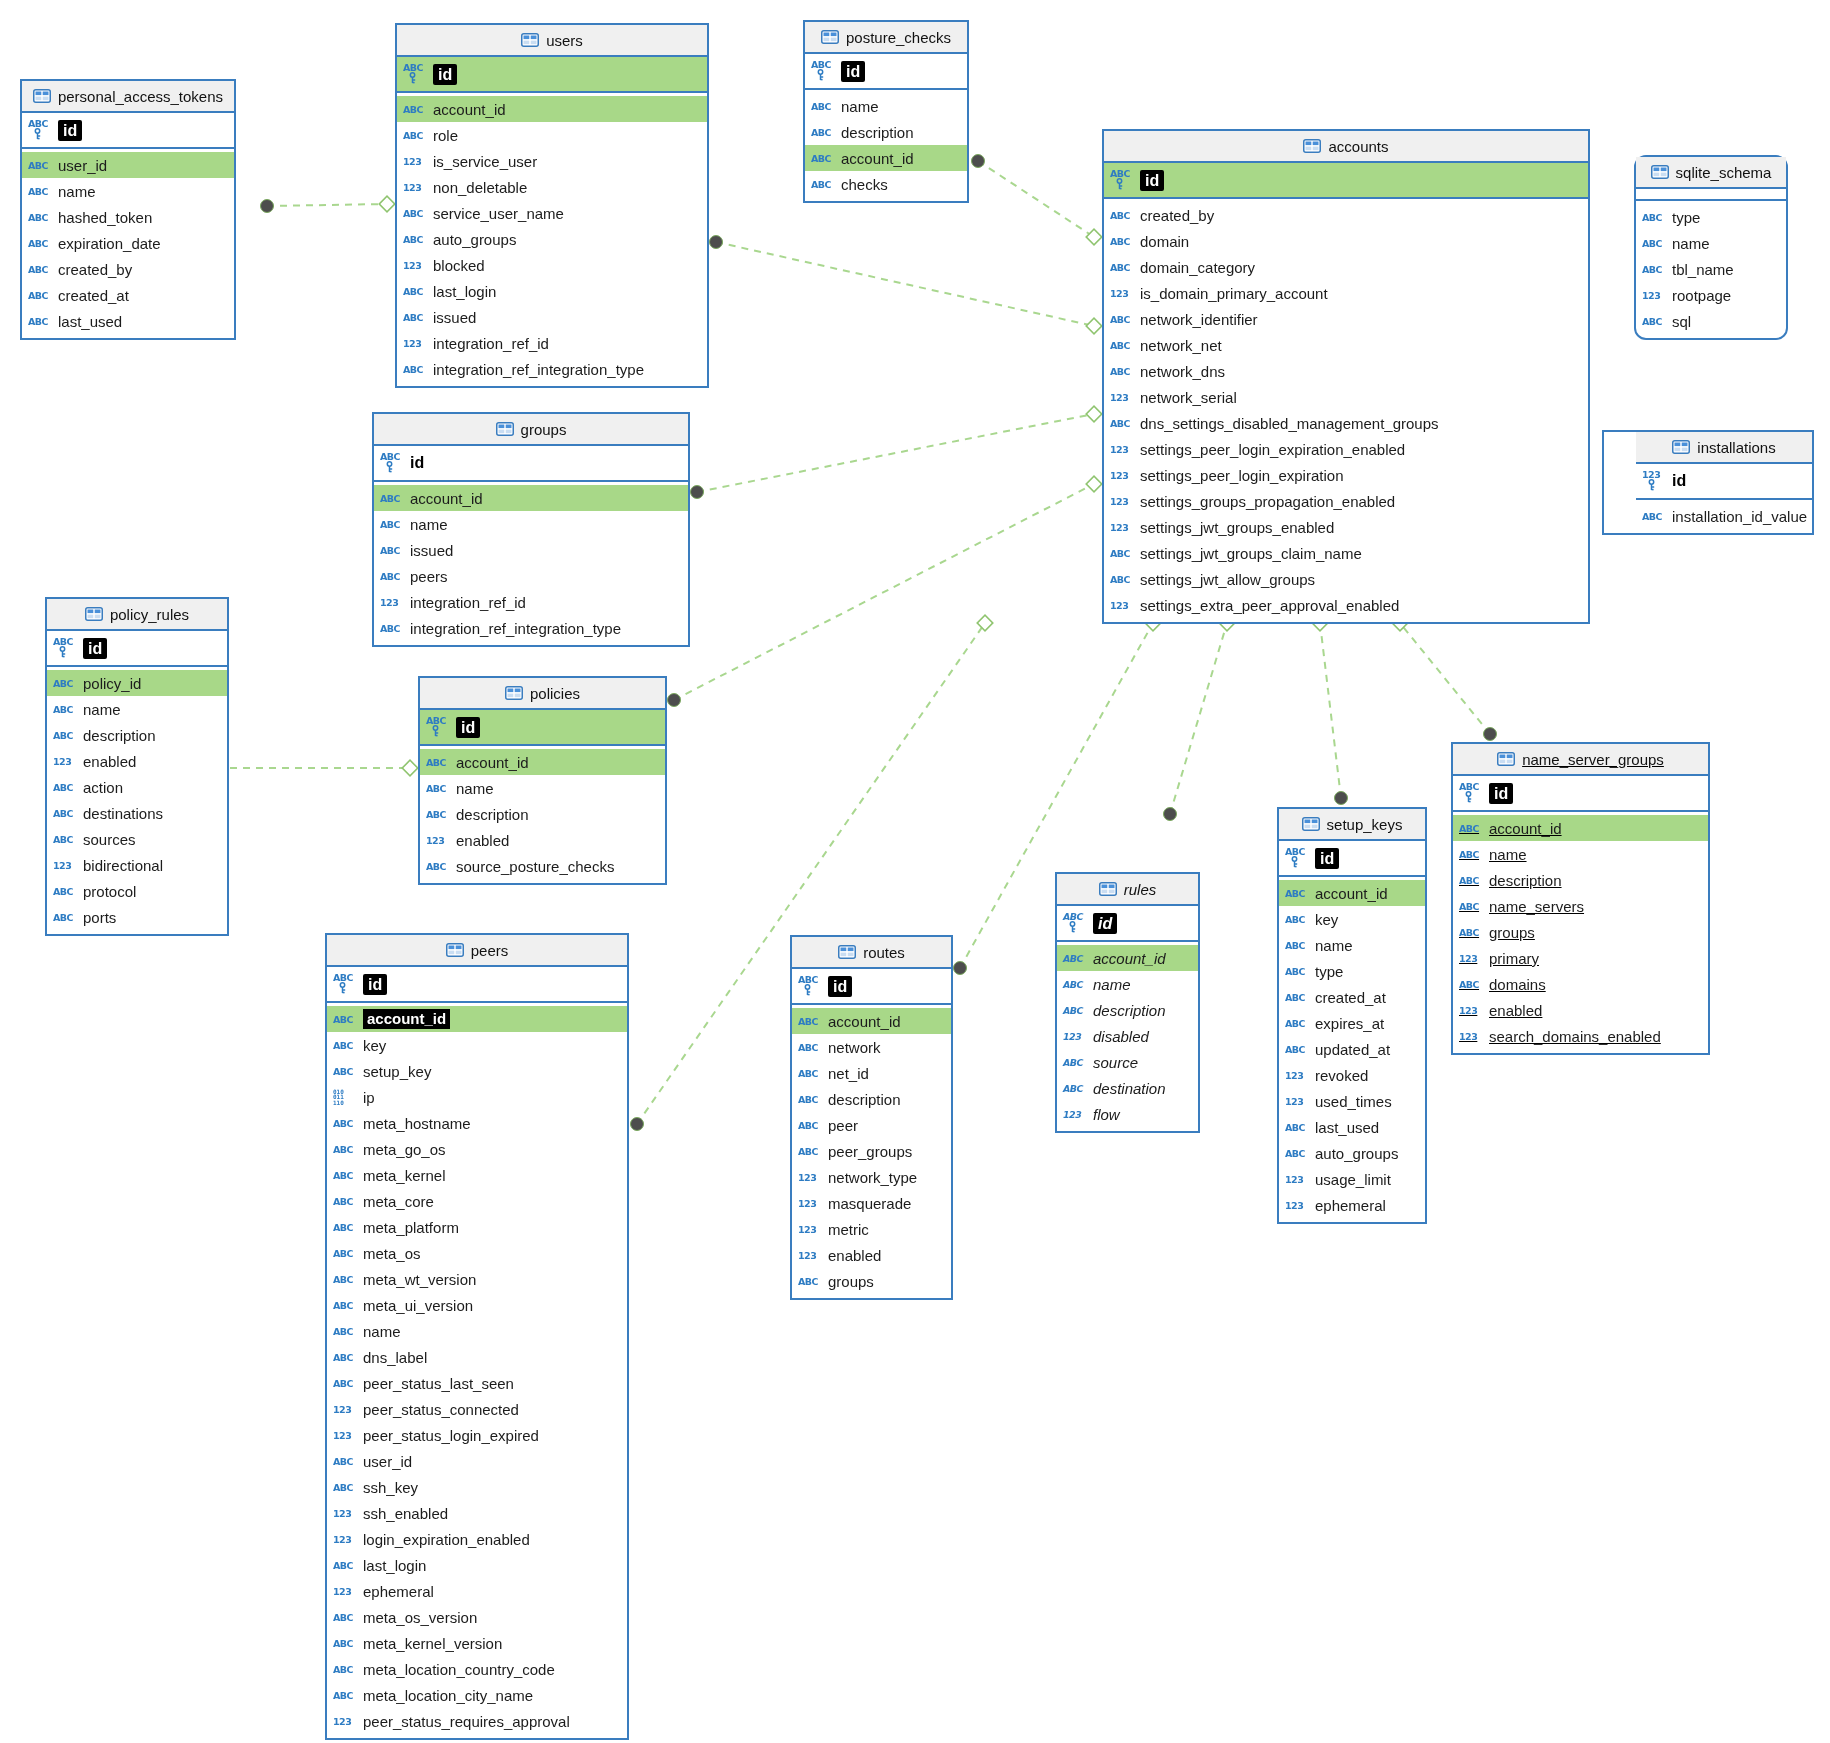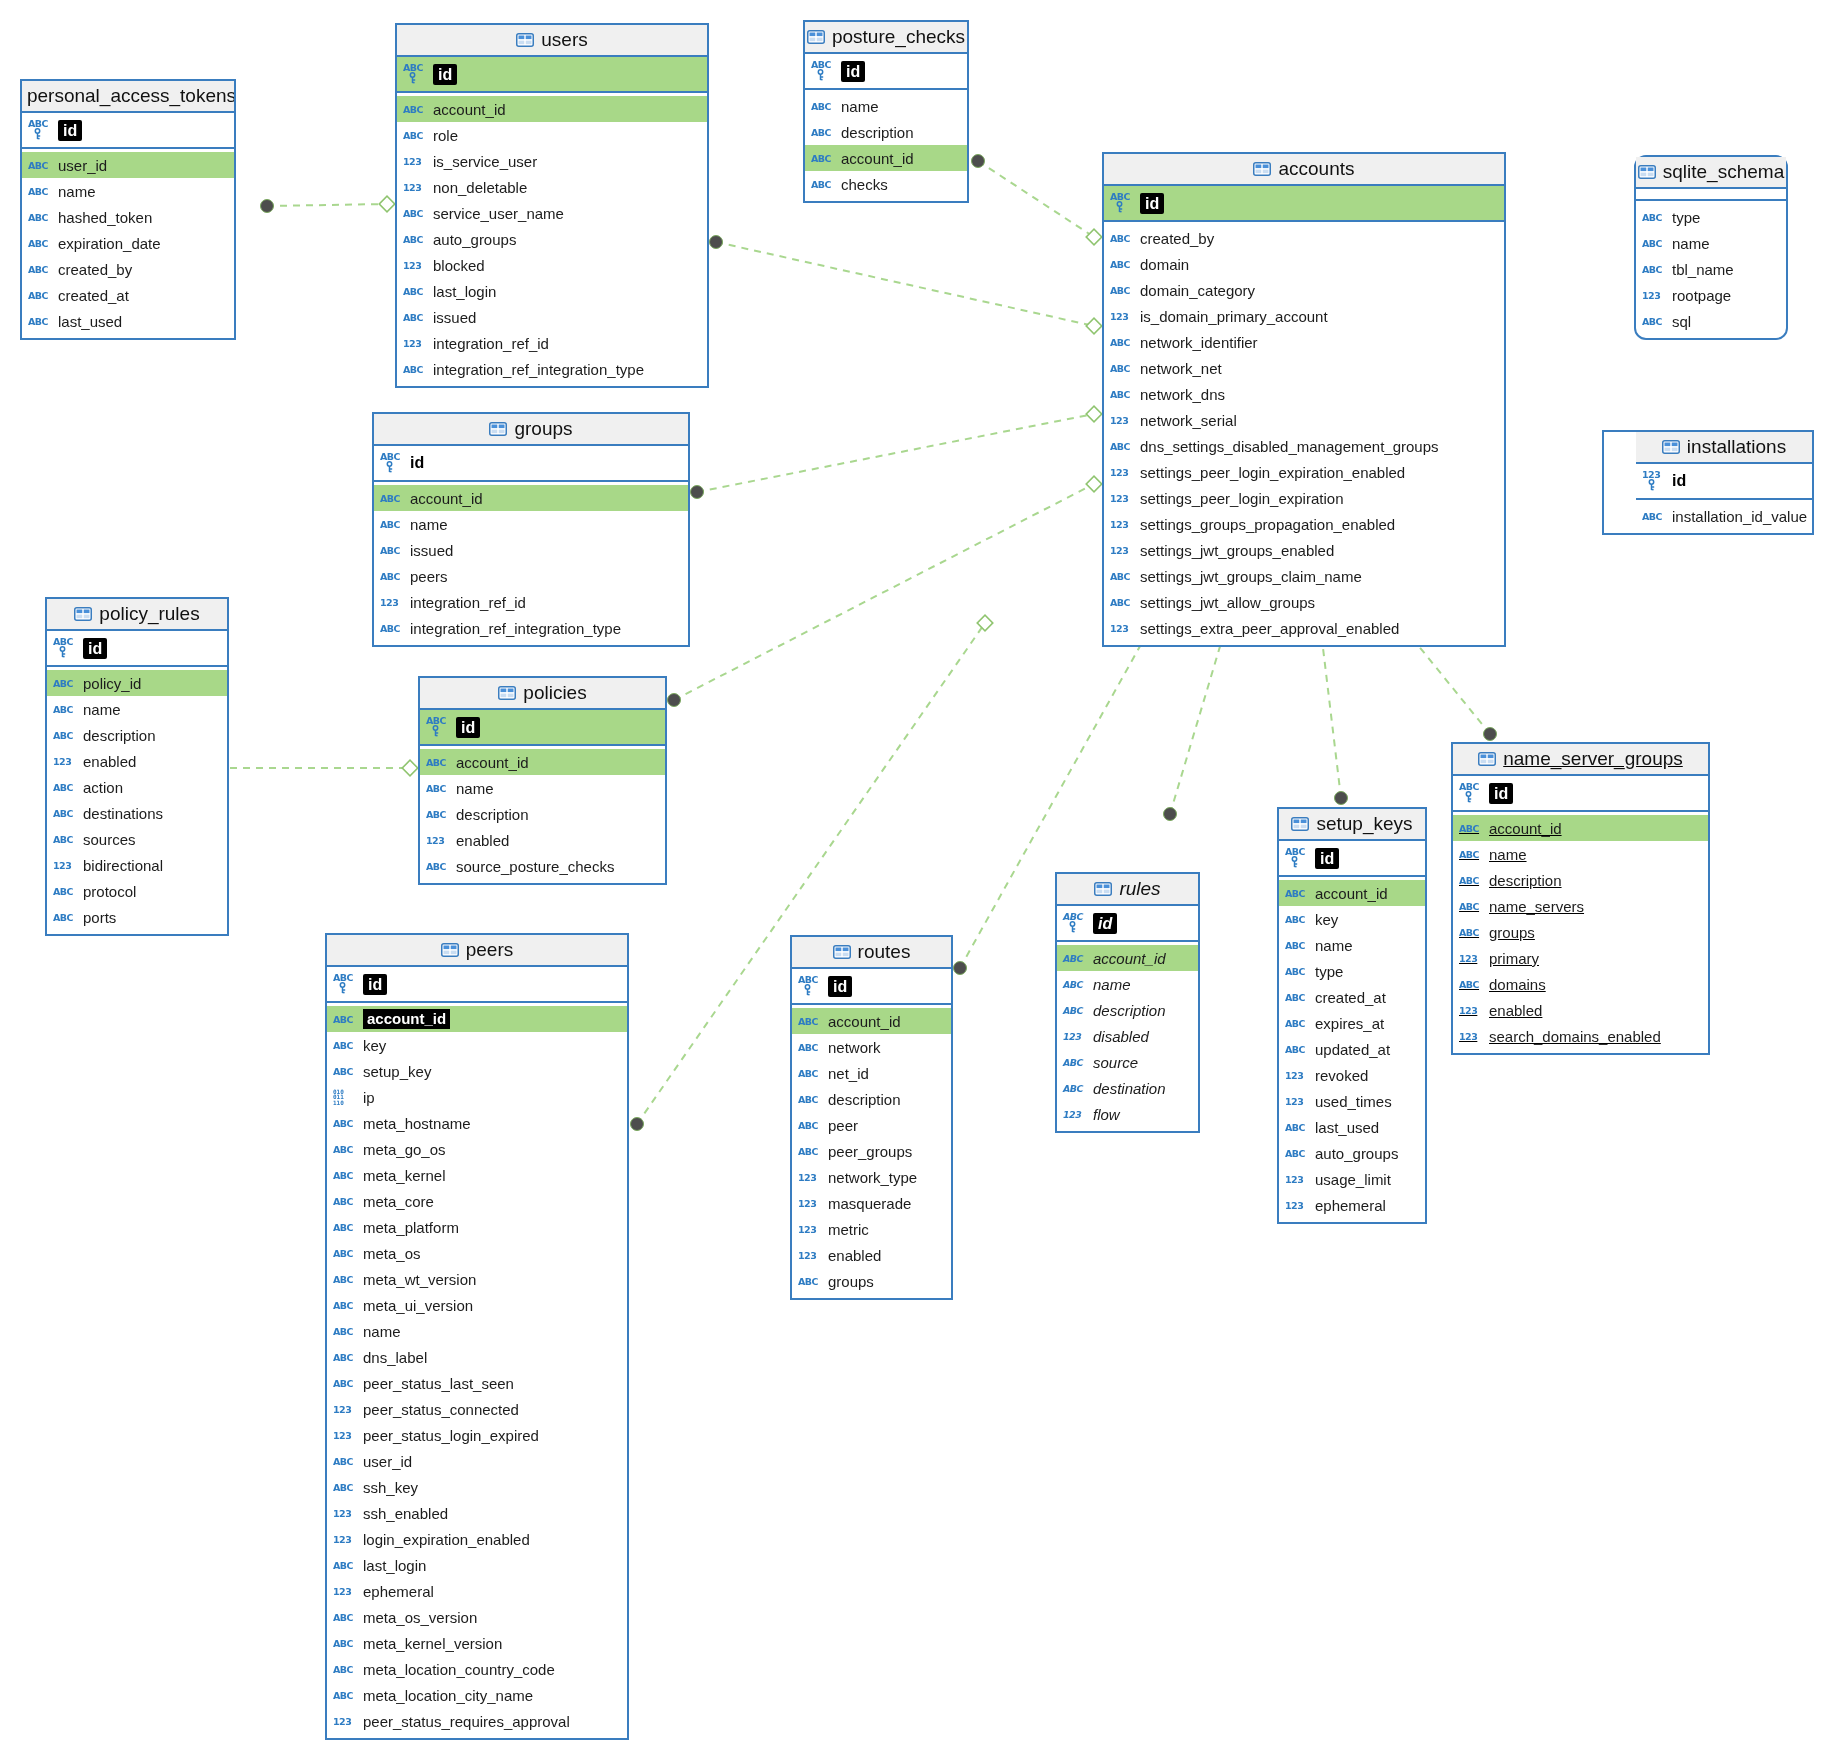--- a/index.html
+++ b/index.html
@@ -4,21 +4,21 @@
 <style>
   html,body{margin:0;padding:0;background:#fff;}
   #canvas{position:relative;width:1830px;height:1743px;background:#fff;
           font-family:"Liberation Sans",sans-serif;overflow:hidden;}
   #rel-layer{position:absolute;left:0;top:0;z-index:1;}
   #rel-layer line{stroke:#a9d78f;stroke-width:2;stroke-dasharray:7 6;}
   #rel-layer rect.dia{fill:#ffffff;stroke:#8fc46f;stroke-width:1.6;}
   #rel-layer circle.dot{fill:#4d4d4d;stroke:#7aa85e;stroke-width:1;}
   .tbl{position:absolute;background:#fff;border:2px solid #3a7dbf;box-sizing:border-box;z-index:2;}
   .tbl-header{height:30px;background:#f0f0f0;border-bottom:2px solid #3a7dbf;display:flex;
-              align-items:center;justify-content:center;gap:7px;font-size:19px;color:#111;
+              align-items:center;justify-content:center;gap:7px;font-size:15px;color:#111;
               white-space:nowrap;overflow:hidden;}
   .pk-sec{border-bottom:2px solid #3a7dbf;}
   .pk-row{height:34px;display:flex;align-items:center;padding:0 6px;gap:6px;white-space:nowrap;}
   .pk-empty{height:10px;}
   .cols{padding:3px 0 4px 0;}
   .crow{height:26px;display:flex;align-items:center;padding:0 6px;gap:6px;
         white-space:nowrap;overflow:hidden;font-size:15px;color:#1c1c1c;}
   .hl{background:#a8d888;}
   .ic{flex:0 0 24px;width:24px;text-align:left;}
   .ic-abc{color:#2e7cc3;font-weight:700;font-size:9.5px;letter-spacing:-0.5px;
@@ -260,21 +260,21 @@
         <div class="crow hl">
           <span class="ic ic-abc">ABC</span>
           <span class="col-label">account_id</span>
         </div>
         <div class="crow">
           <span class="ic ic-abc">ABC</span>
           <span class="col-label">checks</span>
         </div>
       </div>
     </div>
-    <div class="tbl" style="left: 1102px; top: 129px; width: 404px; margin-top: 23px;">
+    <div class="tbl" style="left: 1102px; top: 129px; width: 488px;">
       <div class="tbl-header">
         <svg width="18" height="14" viewBox="0 0 18 14">
           <rect x="0.75" y="0.75" width="16.5" height="12.5" rx="2" fill="#ffffff" stroke="#3a7dbf" stroke-width="1.5"></rect>
           <rect x="2.5" y="2.5" width="5.8" height="3.6" fill="#4a90d9"></rect>
           <rect x="9.7" y="2.5" width="5.8" height="3.6" fill="#4a90d9"></rect>
           <rect x="2.5" y="7.6" width="5.8" height="3.6" fill="#c9ddf2"></rect>
           <rect x="9.7" y="7.6" width="5.8" height="3.6" fill="#c9ddf2"></rect>
         </svg>
         <span>accounts</span>
       </div>

